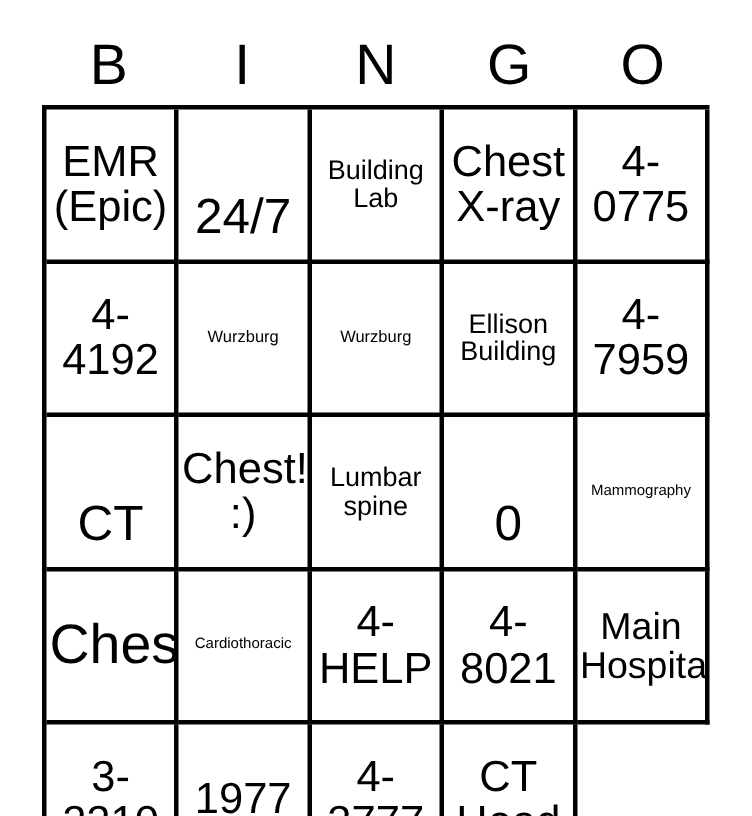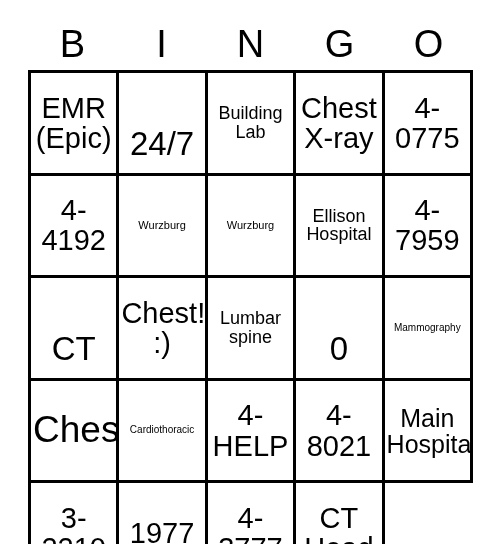--- a/index.html
+++ b/index.html
@@ -132,21 +132,21 @@
 4192</span>
       </div>
       <div class="cell sz-tiny">
         <span class="cell-text">Wurzburg</span>
       </div>
       <div class="cell sz-tiny">
         <span class="cell-text">Wurzburg</span>
       </div>
       <div class="cell sz-sm">
         <span class="cell-text">Ellison
-Hospital</span>
+Building</span>
       </div>
       <div class="cell sz-lg">
         <span class="cell-text">4-
 7959</span>
       </div>
       <div class="cell sz-xl">
         <span class="cell-text">CT</span>
       </div>
       <div class="cell sz-lg">
         <span class="cell-text">Chest!

